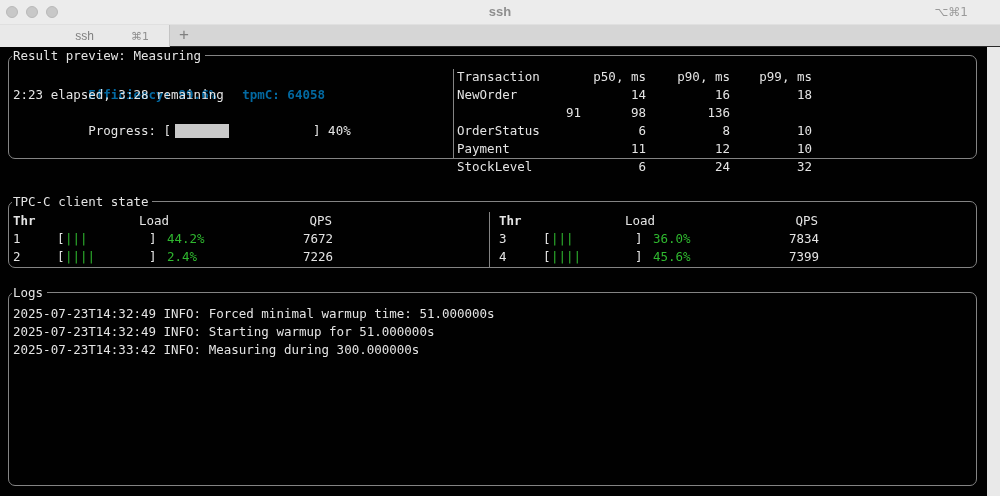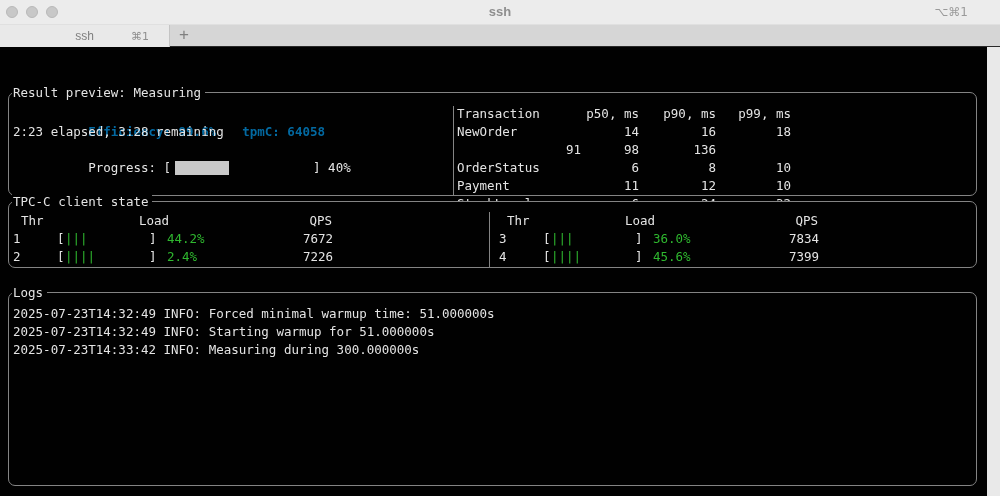--- a/index.html
+++ b/index.html
@@ -61,49 +61,49 @@
 
   .box {
     position:absolute; border:1px solid #848484; border-radius:7px; background:#010101;
   }
   .box-title {
     position:absolute; top:-9px; left:3px; background:#010101;
     padding:0 4px 0 1px; white-space:pre;
   }
   .vdiv { position:absolute; width:1px; background:#848484; }
 
-  .box1 { top:8px;   left:8px; width:969px; height:104px;margin-top:37px; }
+  .box1 { top:8px;   left:8px; width:969px; height:104px; }
   .box2 { top:154px; left:8px; width:969px; height:67px;  }
   .box3 { top:245px; left:8px; width:969px; height:194px; }
 
   .line { white-space:pre; height:18px; }
   .bold { color:#0369a1; font-weight:bold; }
 
   
   .rp-left { position:absolute; left:4px; top:12px; }
   .tpmc-gap { margin-left:26px; }
   .track {
     display:inline-block; position:relative; width:134px; height:14px;
     vertical-align:middle; margin:0 4px 2px 4px;
   }
   .fill { position:absolute; left:0; top:0; height:100%; width:40%; background:#c9c9c9; }
   .box1 .vdiv { left:444px; top:13px; bottom:0; }
 
   
   .txn { position:absolute; left:448px; top:12px; width:336px; }
-  .txn-row { display:grid; grid-template-columns:124px 58px 77px 75px; height:18px; }
+  .txn-row { display:grid; grid-template-columns:124px 58px 77px 75px; height:18px;gap:7px; }
   .txn-row .num { text-align:right; }
 
   
   .box2 .vdiv { left:480px; top:10px; bottom:0; }
   .cpane { position:absolute; top:10px; }
   .cpane.left  { left:4px;   width:470px; }
   .cpane.right { left:490px; width:470px; }
   .c-head { position:relative; height:18px; }
-  .c-head .h-thr  { position:absolute; left:8px; }
+  .c-head .h-thr  { position:absolute; left:0;font-weight:bold; }
   .c-head .h-load { position:absolute; left:126px; }
   .c-head .h-qps  { position:absolute; left:223px; width:96px; text-align:right; }
   .c-row { display:flex; height:18px; }
   .c-thr  { width:44px; }
   .c-lb, .c-rb { width:8px; }
   .c-bars { width:84px; color:#2fb72f; }
   .c-pct  { margin-left:10px; width:56px; color:#2fb72f; }
   .c-qps  { margin-left:14px; width:96px; text-align:right; }
 
   

